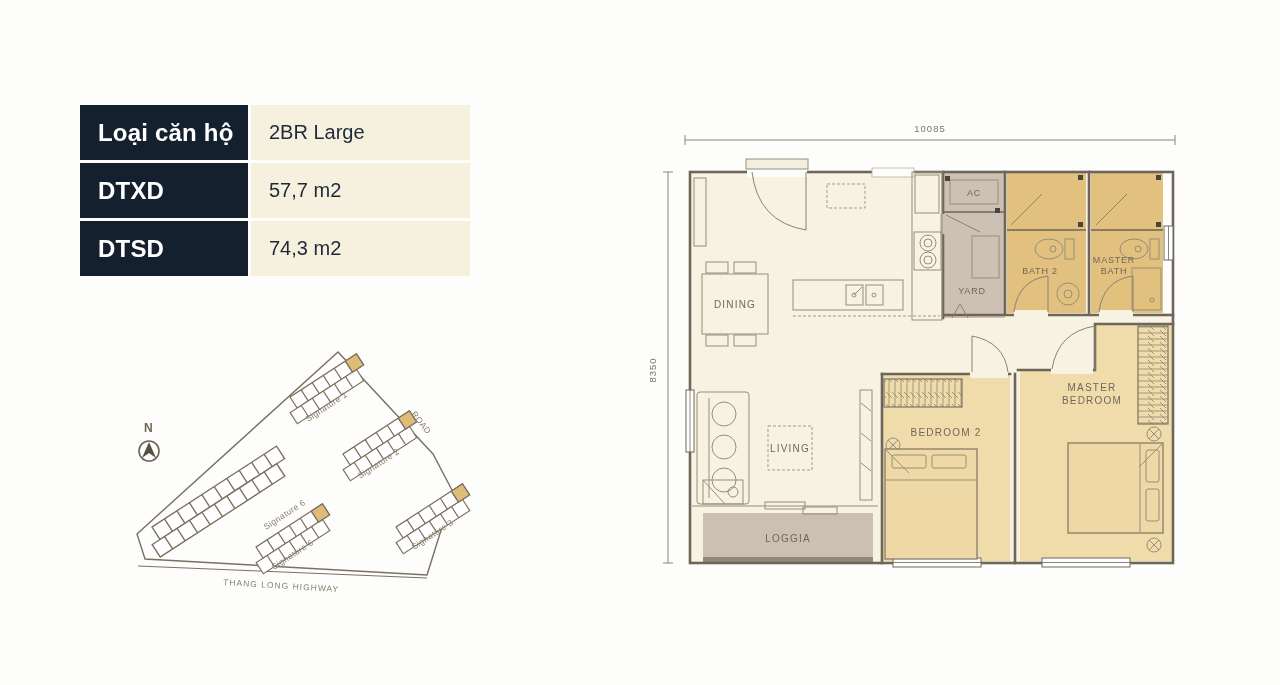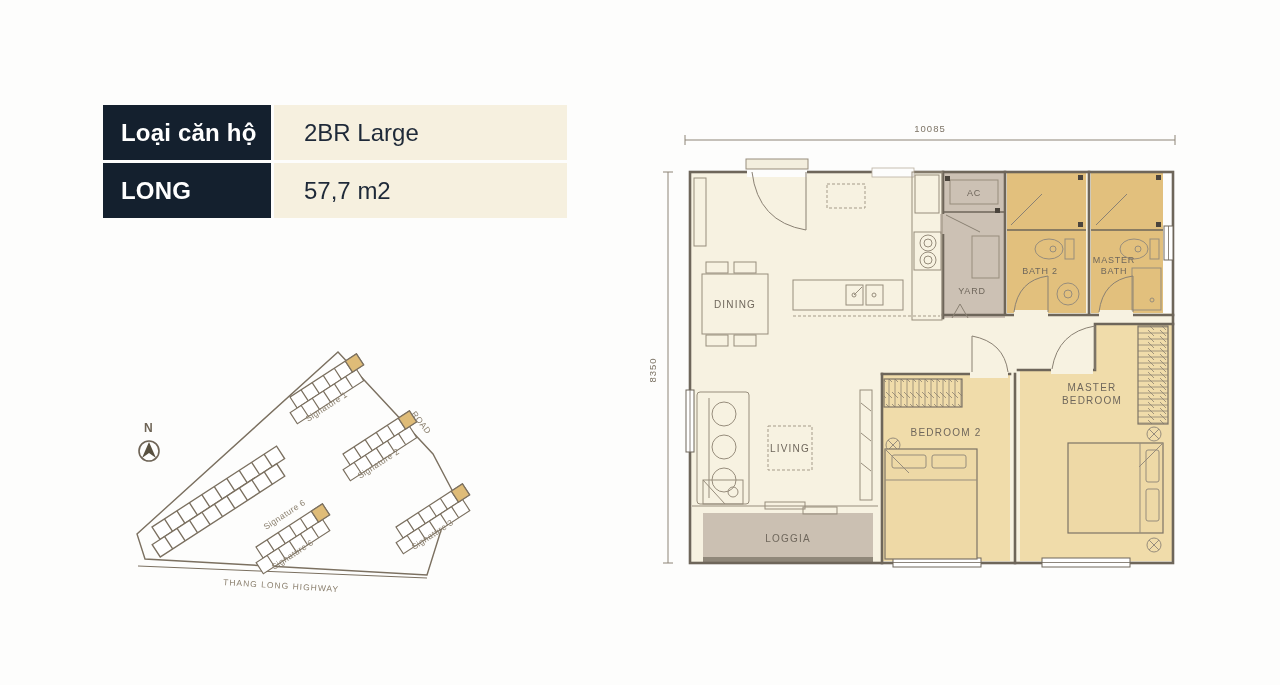--- a/index.html
+++ b/index.html
@@ -1,25 +1,25 @@
 <!DOCTYPE html>
 <html><head>
 <meta charset="utf-8">
 <style>
   html,body{margin:0;padding:0;background:#ffffff;}
   #stage{position:relative;width:1280px;height:685px;background:#fdfdfc;overflow:hidden;
          font-family:"Liberation Sans", sans-serif;}
 
   
-  .info-table{position:absolute;left:103px;top:105px;width:464px;}
+  .info-table{position:absolute;left:80px;top:105px;width:390px;}
   .info-row{display:flex;height:55px;margin-bottom:3px;}
   .info-label{width:168px;background:#14202e;color:#ffffff;display:flex;align-items:center;
               padding-left:18px;font-size:24px;font-weight:700;letter-spacing:.2px;box-sizing:border-box;margin-right:3px;}
   .info-value{flex:1;background:#f6f0df;color:#1e2938;display:flex;align-items:center;
-              padding-left:30px;font-size:24px;font-weight:500;box-sizing:border-box;}
+              padding-left:18px;font-size:20px;font-weight:500;box-sizing:border-box;}
 
   
   #siteMap{position:absolute;left:128px;top:342px;}
   #floorPlan{position:absolute;left:640px;top:108px;}
 
   svg text{font-family:"Liberation Sans", sans-serif;}
   .room-lbl{fill:#6f675c;font-size:10px;letter-spacing:1.2px;text-anchor:middle;}
   .room-lbl-sm{fill:#6f675c;font-size:9px;letter-spacing:.8px;text-anchor:middle;}
   .dim-lbl{fill:#7d7466;font-size:9.5px;letter-spacing:1px;text-anchor:middle;}
   .map-lbl{fill:#8a7f6d;font-size:8.5px;letter-spacing:.4px;}
@@ -34,22 +34,26 @@
 <body>
 
 <div id="stage">
 
   <div class="info-table">
     <div class="info-row">
       <div class="info-label">Loại căn hộ</div>
       <div class="info-value">2BR Large</div>
     </div>
     <div class="info-row">
-      <div class="info-label">LONG</div>
+      <div class="info-label">DTXD</div>
       <div class="info-value">57,7 m2</div>
+    </div>
+    <div class="info-row">
+      <div class="info-label">DTSD</div>
+      <div class="info-value">74,3 m2</div>
     </div>
   </div>
 
   <svg id="siteMap" width="360" height="270" viewBox="0 0 360 270">
     <defs>
       <g id="bldg-std">
         <rect x="0" y="0" width="66" height="11" fill="#ffffff" stroke="#7b7060" stroke-width="1"></rect>
         <rect x="-7" y="11" width="66" height="11" fill="#ffffff" stroke="#7b7060" stroke-width="1"></rect>
         <path d="M11,0 V11 M22,0 V11 M33,0 V11 M44,0 V11 M55,0 V11 M4,11 V22 M15,11 V22 M26,11 V22 M37,11 V22 M48,11 V22" stroke="#7b7060" stroke-width="1" fill="none"></path>
         <rect x="55" y="0" width="11" height="11" fill="#dfbc78" stroke="#7b7060" stroke-width="1"></rect>

